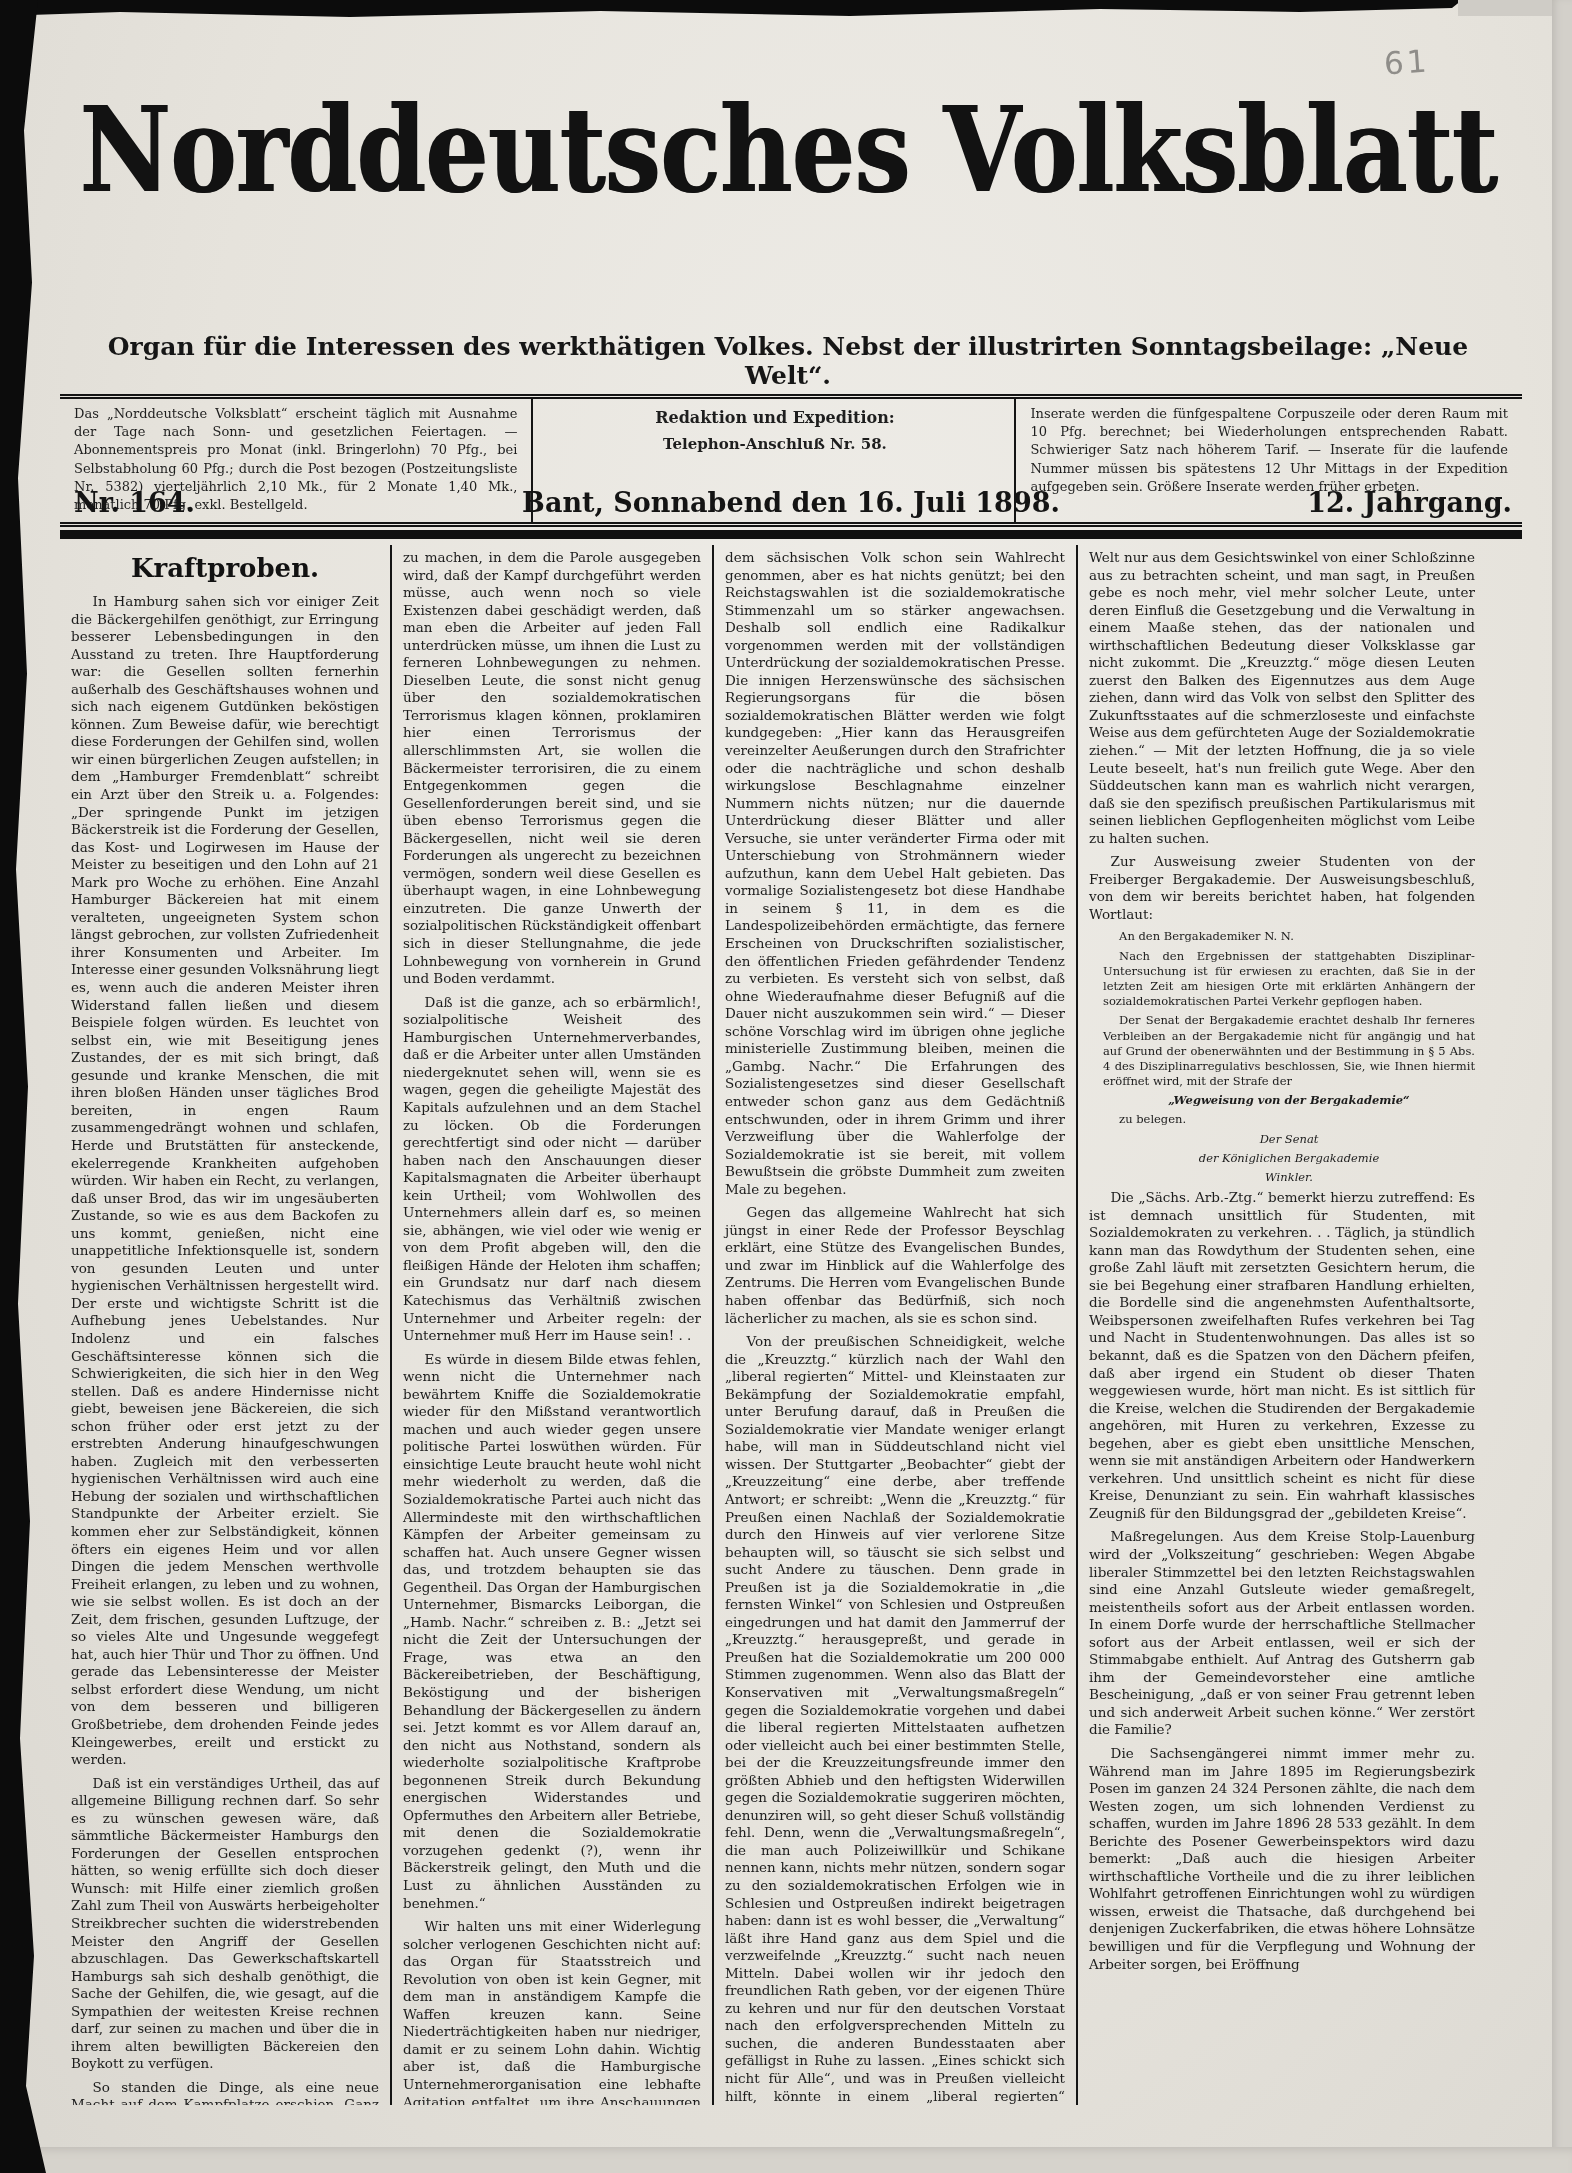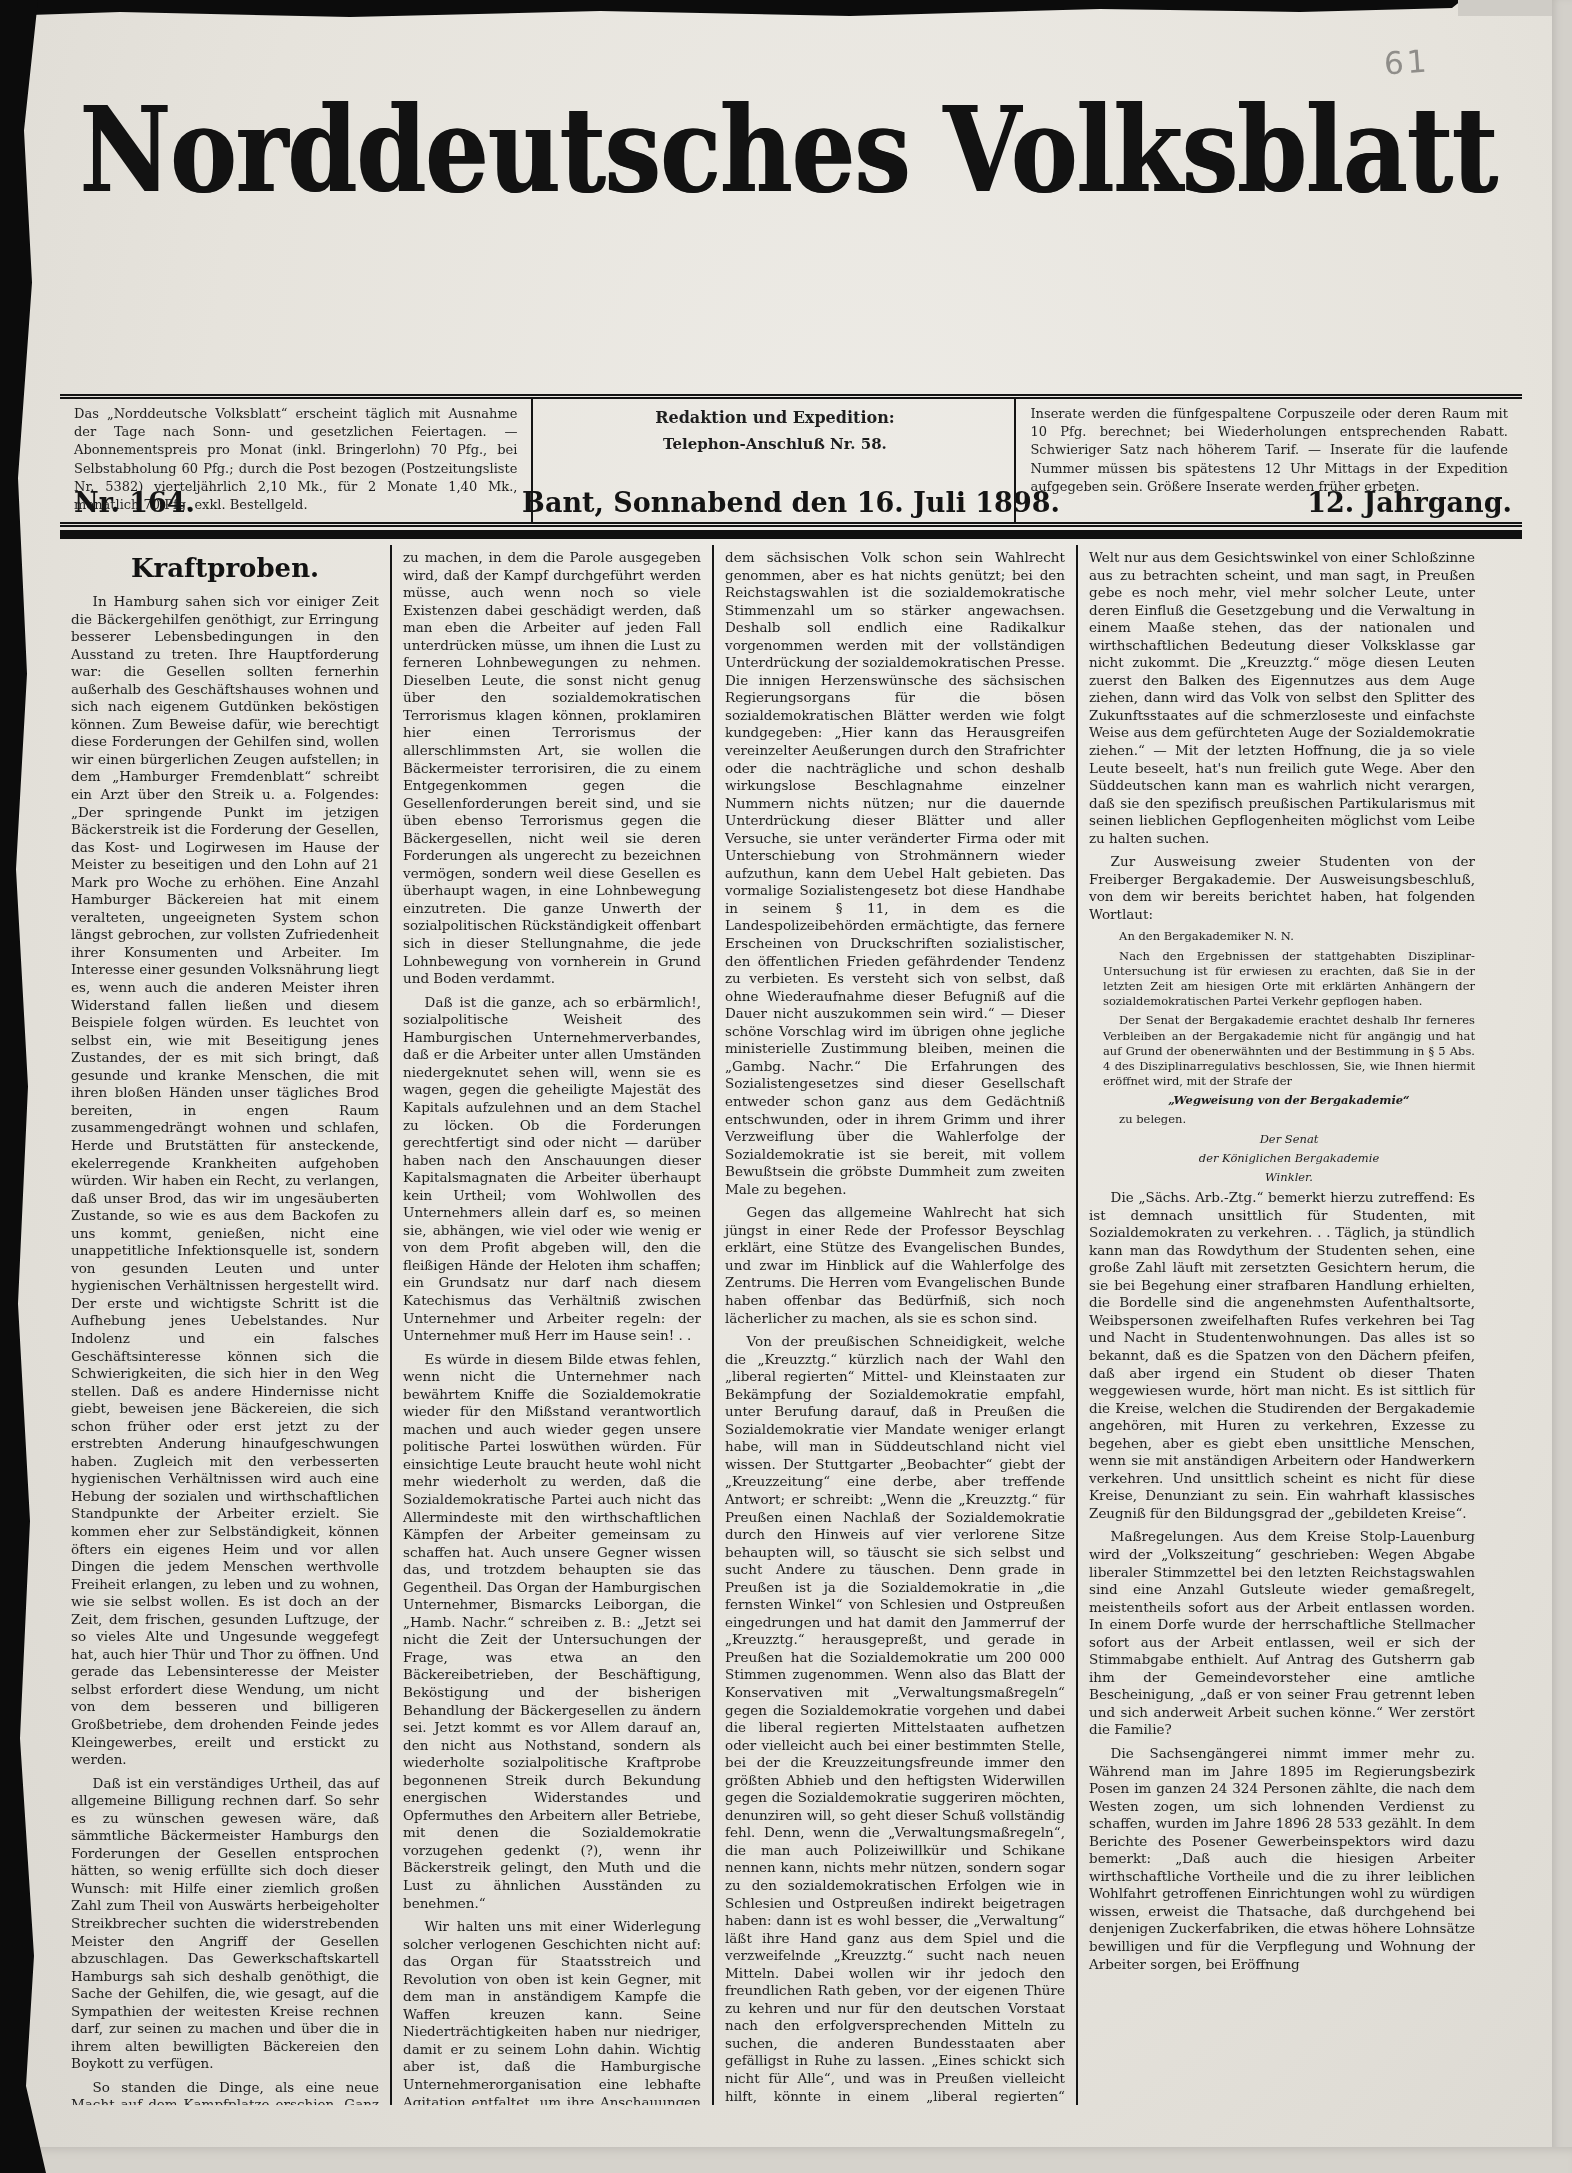--- a/index.html
+++ b/index.html
@@ -58,20 +58,21 @@
 
 <div class="page">
   <div class="edge-top"></div>
   <div class="edge-corner"></div>
   <div class="edge-right"></div>
   <div class="edge-bottom"></div>
   <div class="edge-left"></div>
   <div class="pencil">61</div>
 
   <div class="masthead">Norddeutsches Volksblatt</div>
+  <div class="subtitle">Organ für die Interessen des werkthätigen Volkes.  Nebst der illustrirten Sonntagsbeilage: „Neue Welt“.</div>
 
   <div class="info-row">
     <div class="info-cell cell-a">Das „Norddeutsche Volksblatt“ erscheint täglich mit Ausnahme der Tage nach Sonn- und gesetzlichen Feiertagen. — Abonnementspreis pro Monat (inkl. Bringerlohn) 70 Pfg., bei Selbstabholung 60 Pfg.; durch die Post bezogen (Postzeitungsliste Nr. 5382) vierteljährlich 2,10 Mk., für 2 Monate 1,40 Mk., monatlich 70 Pfg. exkl. Bestellgeld.</div>
     <div class="info-cell cell-b">
       <div class="l1">Redaktion und Expedition:</div>
       <div class="l3">Telephon-Anschluß Nr. 58.</div>
     </div>
     <div class="info-cell cell-c">Inserate werden die fünfgespaltene Corpuszeile oder deren Raum mit 10 Pfg. berechnet; bei Wiederholungen entsprechenden Rabatt. Schwieriger Satz nach höherem Tarif. — Inserate für die laufende Nummer müssen bis spätestens 12 Uhr Mittags in der Expedition aufgegeben sein. Größere Inserate werden früher erbeten.</div>
   </div>
 

